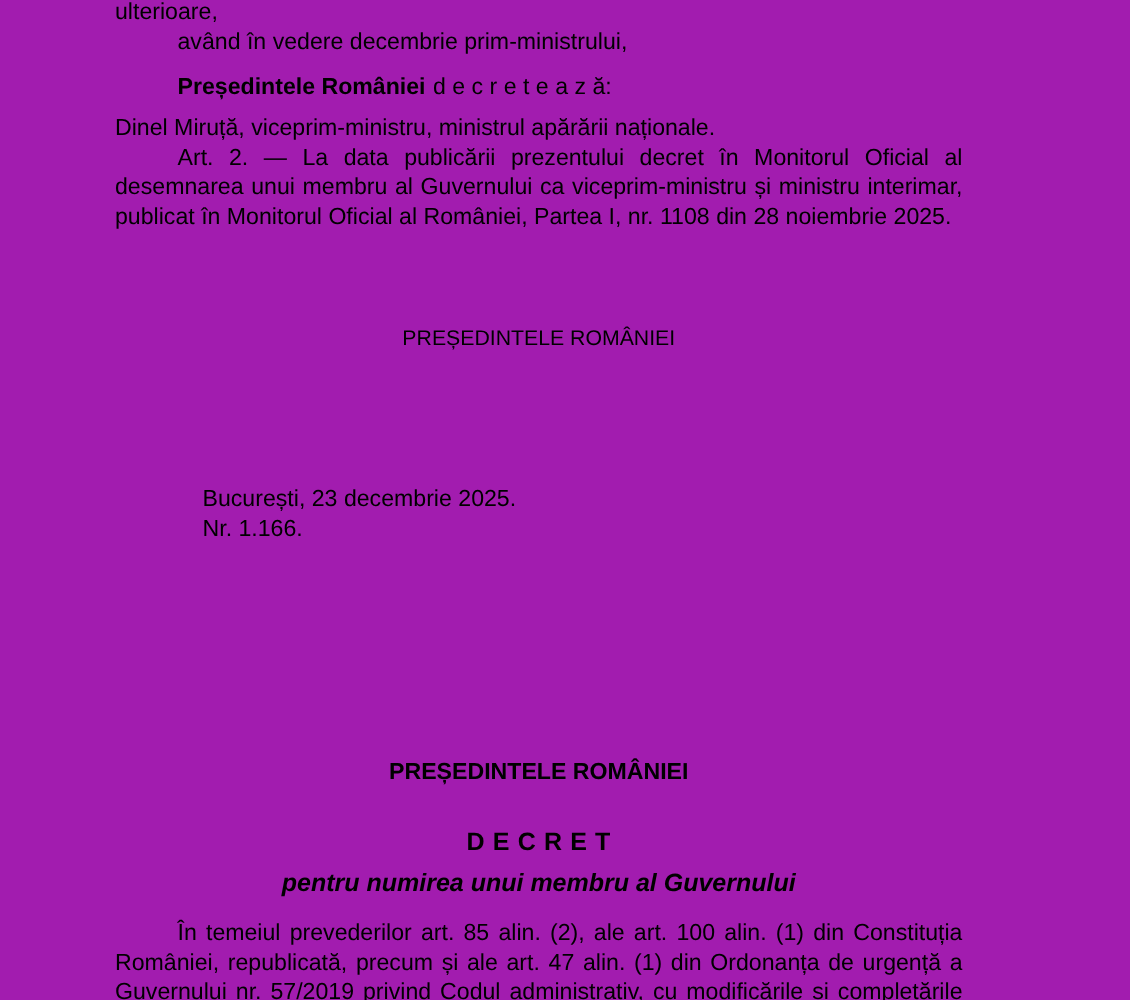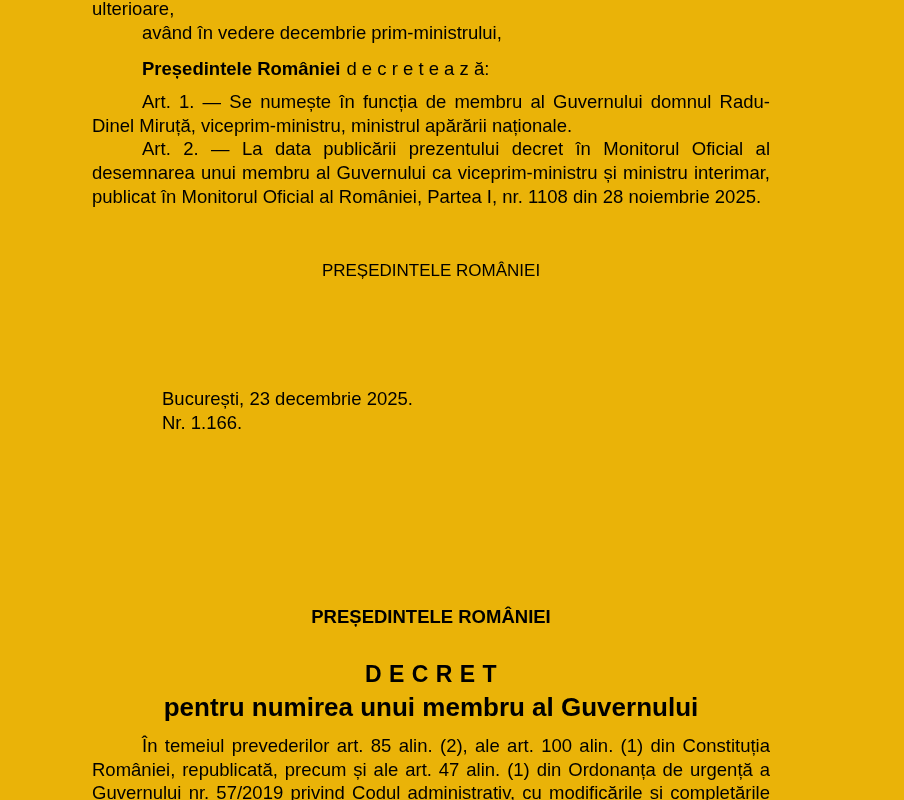--- a/index.html
+++ b/index.html
@@ -5,21 +5,21 @@
   html, body {
     margin: 0;
     padding: 0;
     background: #ffffff;
   }
   .page {
     position: relative;
     width: 904px;
     height: 800px;
     overflow: hidden;
-    background: #eab308;
+    background: #a21caf;
     color: #000000;
     font-family: "Liberation Sans", sans-serif;
     font-size: 18.5px;
     line-height: 23.7px;
   }
   .block { position: absolute; }
   .textcol { left: 92px; width: 678px; }
   .jline {                      
     height: 23.7px;
     white-space: normal;
@@ -40,22 +40,22 @@
   .formula-block { top: 57px; }
   .articles-block{ top: 90px; }
 
   .signature-block { top: 260px; line-height: 21.3px; }
   .sig-title { font-size: 17px; }
   .sig-name  { font-size: 17.5px; font-weight: bold; }
 
   .date-block { top: 375px; left: 162px; margin-top: 12px; }
 
   .header2-block { top: 605px; font-weight: bold; }
-  .decret-block  { top: 662px; font-size: 23px; line-height: 25px; font-weight: bold; letter-spacing: 0.5px; text-align: center; }
-  .subtitle-block{ top: 695px; font-size: 26px; line-height: 24px; font-weight: bold; }
+  .decret-block  { top: 662px; font-size: 20px; line-height: 25px; font-weight: bold; letter-spacing: 0.5px; text-align: center; }
+  .subtitle-block{ top: 695px; font-size: 20px; line-height: 24px; font-weight: bold; font-style: italic; }
   .preamble-block{ top: 734px; }
 
   .formula-keyword { margin-left: 6px; }
 </style>
 </head>
 <body>
 
 <div class="page">
 
   <div class="block textcol intro-block">
@@ -63,21 +63,20 @@
     <div class="lline indent">având în vedere decembrie prim-ministrului,</div>
   </div>
 
   <div class="block textcol formula-block">
     <div class="lline indent">
       <span class="bold">Președintele României</span><span class="formula-keyword">d e c r e t e a z ă:</span>
     </div>
   </div>
 
   <div class="block textcol articles-block">
-    <div class="jline indent">Art. 1. — Se numește în funcția de membru al Guvernului domnul Radu-</div>
     <div class="lline">Dinel Miruță, viceprim-ministru, ministrul apărării naționale.</div>
     <div class="jline indent">Art. 2. — La data publicării prezentului decret în Monitorul Oficial al</div>
     <div class="jline">desemnarea unui membru al Guvernului ca viceprim-ministru și ministru interimar,</div>
     <div class="lline">publicat în Monitorul Oficial al României, Partea I, nr. 1108 din 28 noiembrie 2025.</div>
   </div>
 
   <div class="block textcol centered signature-block">
     <div class="sig-title">PREȘEDINTELE ROMÂNIEI</div>
   </div>
 

